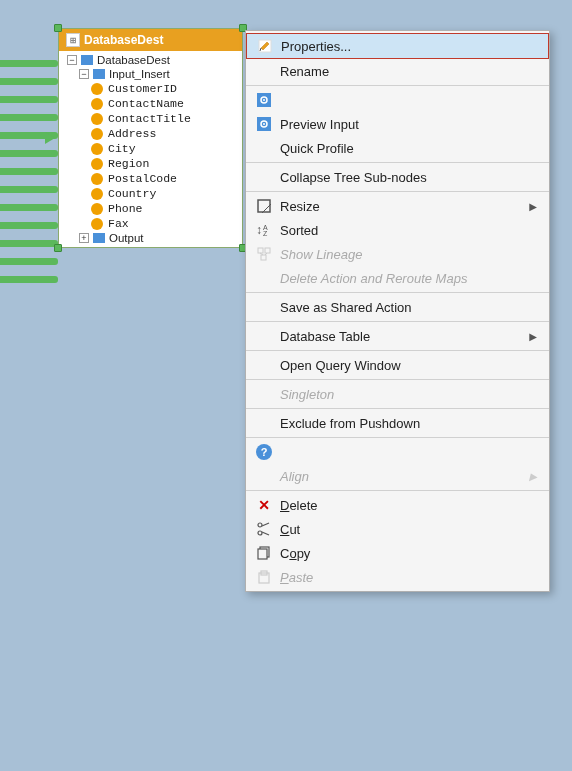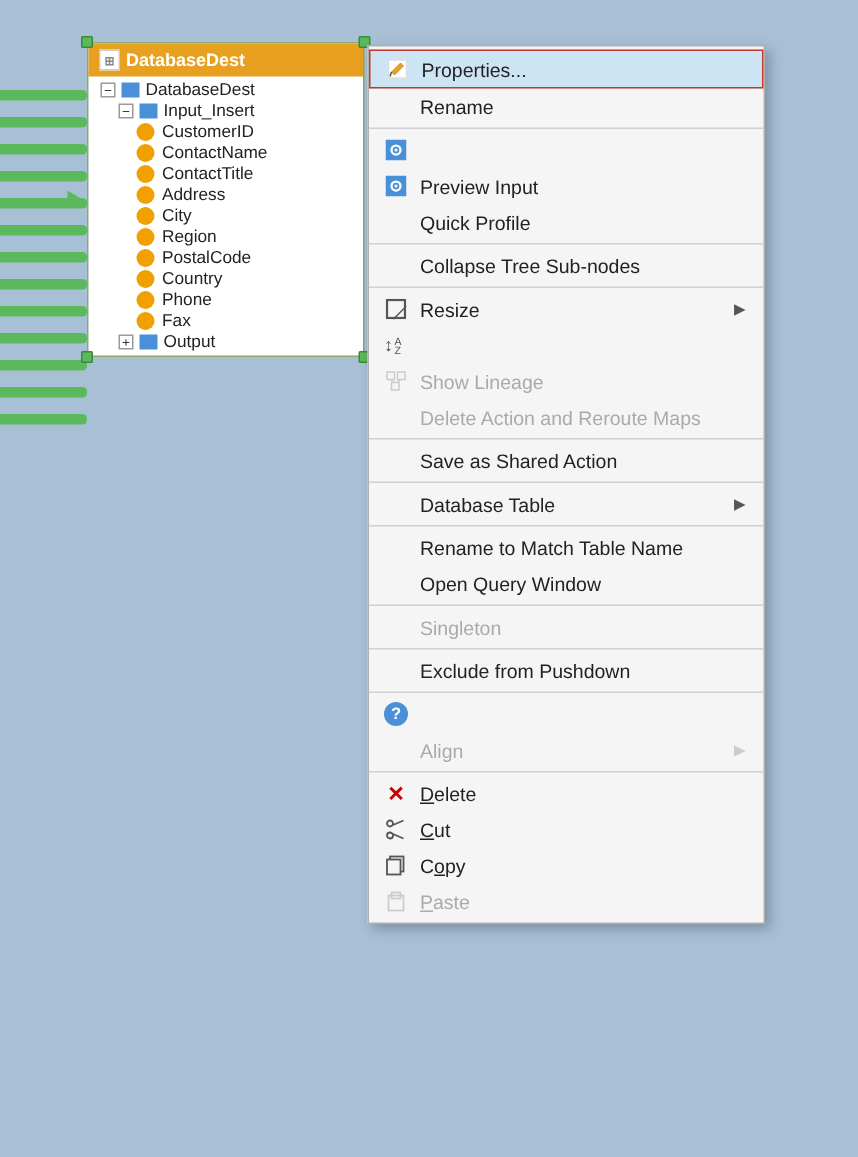--- a/index.html
+++ b/index.html
@@ -96,38 +96,38 @@
     .tree-item .folder-icon {
       width: 12px;
       height: 10px;
       background: #4a90d9;
       display: inline-block;
       flex-shrink: 0;
     }
 
     .tree-item-indent1 { padding-left: 8px; }
     .tree-item-indent2 { padding-left: 20px; }
-    .tree-item-indent3 { padding-left: 32px; }
+    .tree-item-indent3 { padding-left: 32px; font-family: Liberation Mono, monospace; }
 
     
     .node-anchor {
       position: absolute;
       width: 8px;
       height: 8px;
       background: #5cb85c;
       border: 1px solid #3a8a3a;
       border-radius: 1px;
     }
 
     
     .context-menu {
       position: absolute;
       top: 30px;
       left: 245px;
-      width: 265px;
+      width: 305px;
       background: #f5f5f5;
       border: 1px solid #b0b0b0;
       box-shadow: 3px 3px 8px rgba(0,0,0,0.25);
       padding: 2px 0;
       z-index: 100;
     }
 
     .menu-item {
       display: flex;
       align-items: center;
@@ -140,20 +140,21 @@
     }
 
     .menu-item.highlighted {
       background: #cde4f5;
       border: 1.5px solid #c0392b;
     }
 
     .menu-item.disabled {
       color: #aaa;
       cursor: default;
+      font-style: italic;
     }
 
     .menu-item .menu-icon {
       width: 16px;
       height: 16px;
       flex-shrink: 0;
       display: flex;
       align-items: center;
       justify-content: center;
       font-size: 11px;
@@ -342,20 +343,21 @@
     </div>
 
     <div class="menu-item">
       <span class="menu-icon">
         <svg width="16" height="14" viewBox="0 0 16 14">
           <text x="0" y="11" font-size="12" fill="#555" font-family="serif" font-weight="bold">↕</text>
           <text x="7" y="7" font-size="7" fill="#555">A</text>
           <text x="7" y="13" font-size="7" fill="#555">Z</text>
         </svg>
       </span>
+      <span class="menu-label">Sorted</span>
     </div>
 
     <div class="menu-item disabled">
       <span class="menu-icon">
         <svg width="14" height="14" viewBox="0 0 14 14">
           <rect x="1" y="1" width="5" height="5" fill="none" stroke="#ccc" stroke-width="1"></rect>
           <rect x="8" y="1" width="5" height="5" fill="none" stroke="#ccc" stroke-width="1"></rect>
           <rect x="4" y="8" width="5" height="5" fill="none" stroke="#ccc" stroke-width="1"></rect>
           <line x1="3" y1="6" x2="6" y2="8" stroke="#ccc" stroke-width="1"></line>
           <line x1="10" y1="6" x2="8" y2="8" stroke="#ccc" stroke-width="1"></line>
@@ -379,24 +381,20 @@
     <div class="menu-separator"></div>
 
     <div class="menu-item">
       <span class="menu-icon"></span>
       <span class="menu-label">Database Table</span>
       <span class="submenu-arrow">▶</span>
     </div>
 
     <div class="menu-separator"></div>
 
-    <div class="menu-item">
-      <span class="menu-icon"></span>
-      <span class="menu-label">Rename to Match Table Name</span>
-    </div>
 
     <div class="menu-item">
       <span class="menu-icon"></span>
       <span class="menu-label">Open Query Window</span>
     </div>
 
     <div class="menu-separator"></div>
 
     <div class="menu-item disabled">
       <span class="menu-icon"></span>

